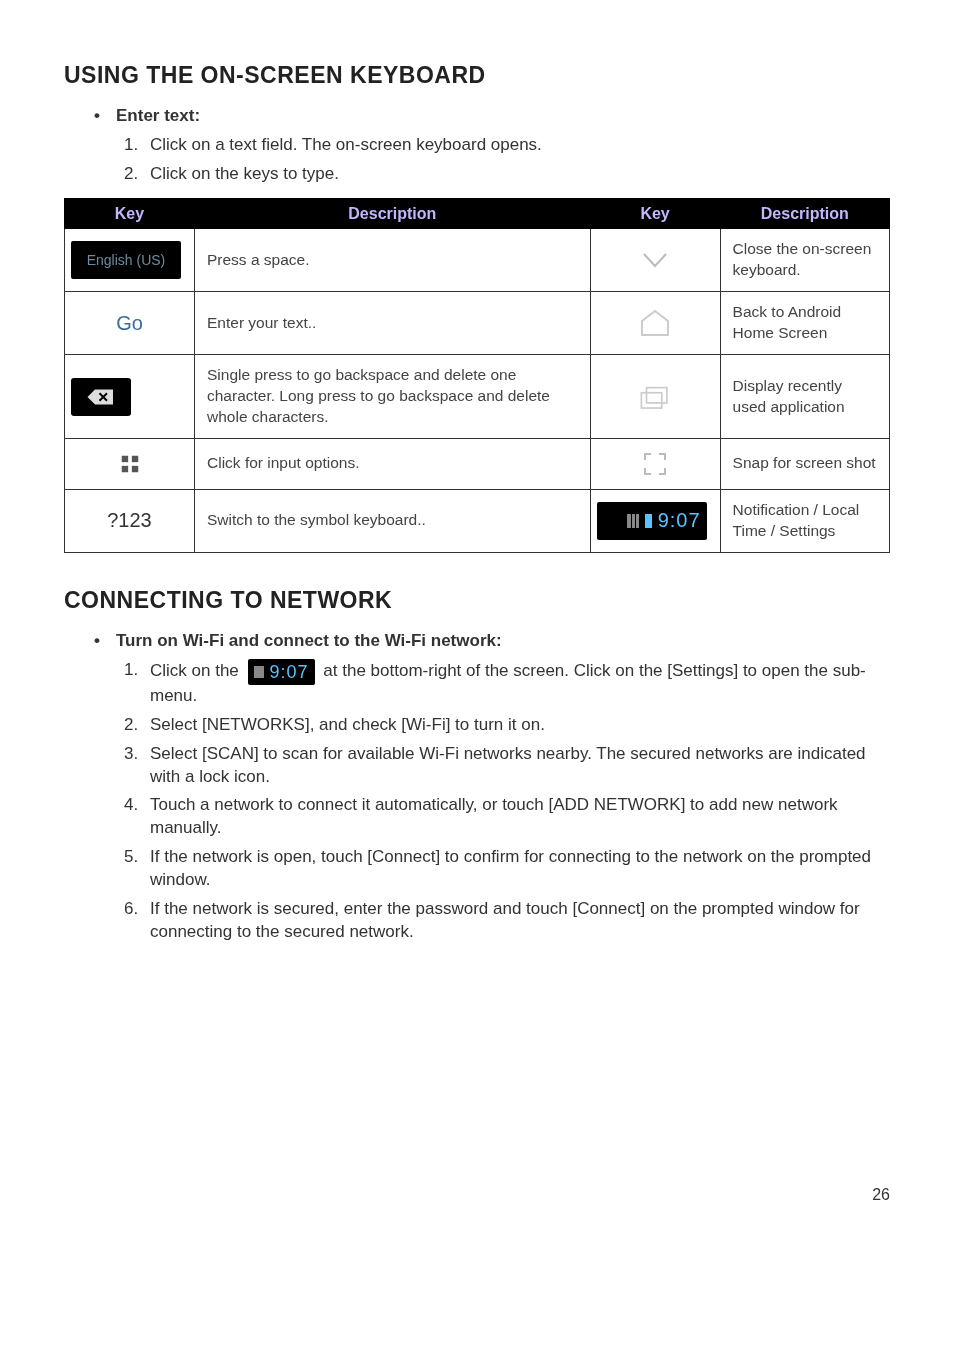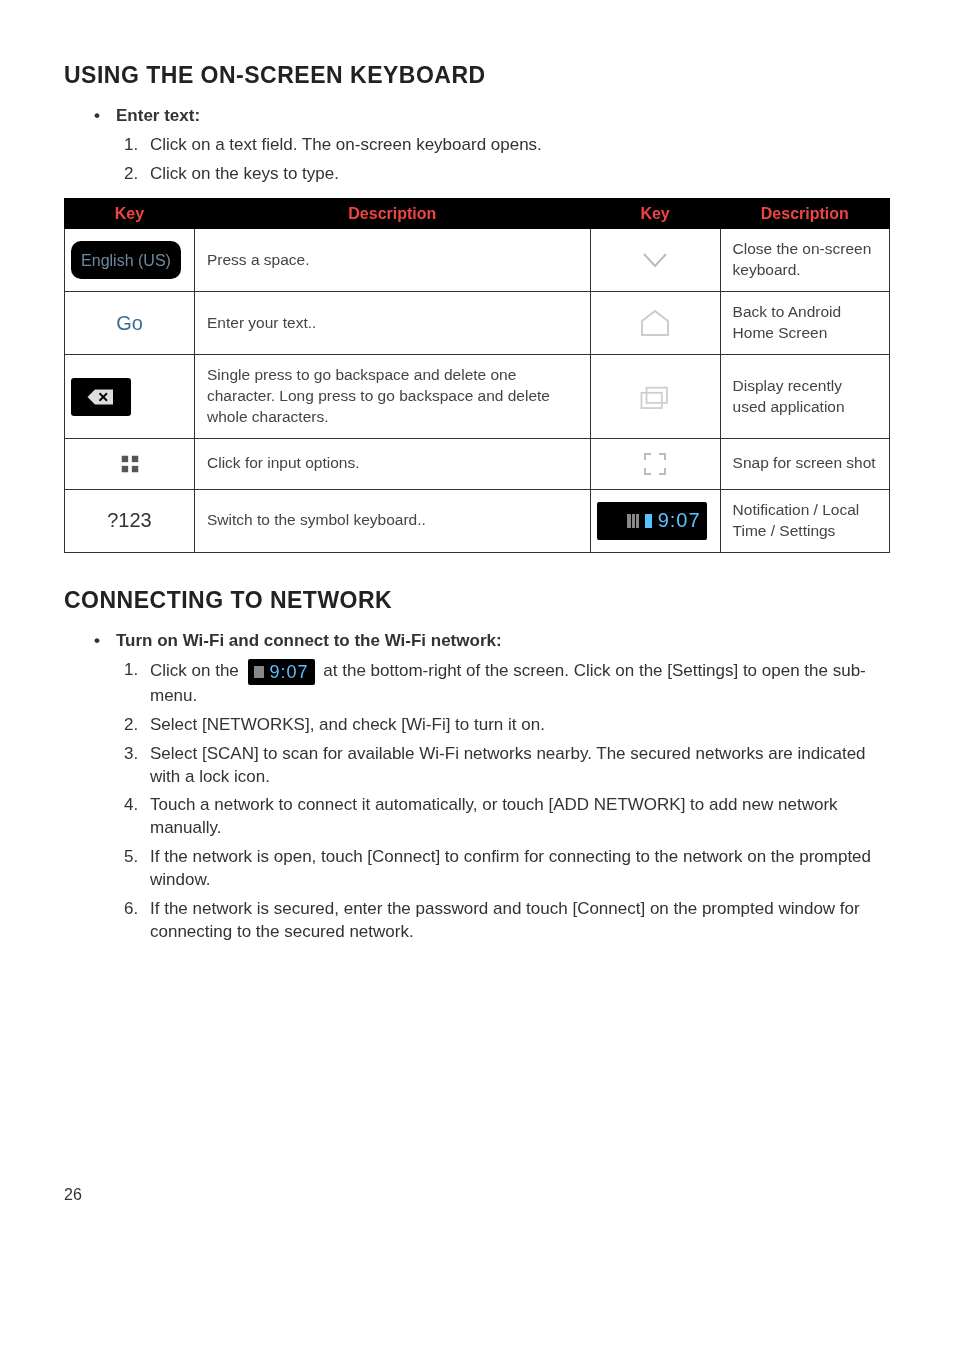--- a/index.html
+++ b/index.html
@@ -25,21 +25,21 @@
   ol li { position: relative; padding-left: 26px; margin-bottom: 6px; }
   ol li .num { position: absolute; left: 0; top: 0; }
   table {
     border-collapse: collapse;
     width: 100%;
     margin-top: 12px;
     margin-bottom: 32px;
   }
   th {
     background: #000;
-    color: #ef4444;
+    color: #c4b5fd;
     font-weight: 700;
     font-size: 16px;
     padding: 4px 9px;
     border: 1px solid #000;
   }
   td {
     border: 1px solid #333;
     padding: 10px 12px;
     vertical-align: middle;
     font-size: 15.5px;
@@ -58,22 +58,22 @@
     min-width: 60px;
     min-height: 38px;
   }
   
   .ic-shift {
     background: #000; width: 60px; height: 40px; border-radius: 3px;
     display:flex; align-items:center; justify-content:center;
   }
   .ic-shift svg { width: 26px; height: 26px; }
   .ic-english {
-    background: #000; width: 110px; height: 34px; border-radius: 10px;
-    color: #6d8aa0; font-size: 16px; display:flex; align-items:center; justify-content:center;
+    background: #000; width: 110px; height: 34px; border-radius: 2px;
+    color: #6d8aa0; font-size: 14px; display:flex; align-items:center; justify-content:center;
   }
   .ic-go {
     color: #3a6b9a; font-weight: 400; font-size: 20px;
   }
   .ic-bksp {
     background: #000; width: 50px; height: 36px; border-radius: 3px;
     display:flex; align-items:center; justify-content:center;
   }
   .ic-bksp svg { width: 30px; height: 22px; }
   .ic-options { color: #444; font-size: 22px; }
@@ -88,21 +88,21 @@
     border-radius:2px;
   }
   .ic-status .bars { width:12px; height:14px; margin-right:4px; display:inline-block; background:linear-gradient(to right, #888 0 33%, transparent 33% 40%, #888 40% 66%, transparent 66% 73%, #888 73% 100%); }
   .ic-status .batt { width:7px; height:14px; margin-right:6px; margin-left:2px; border:1px solid #58c3ff; border-top:3px solid #58c3ff; background:#58c3ff; display:inline-block; }
   .inline-status {
     display:inline-flex; align-items:center; vertical-align:middle;
     background:#000; color:#58c3ff; height:26px; padding:0 6px;
     font-size:18px; letter-spacing:1px; border-radius:2px; margin:0 4px;
   }
   .inline-status .bars { width:10px;height:12px;margin-right:6px;display:inline-block;background:linear-gradient(to top,#888 0 100%); }
-  .page-num { text-align:left; margin-top: 240px; font-size:16px; color:#333; }
+  .page-num { text-align:right; margin-top: 240px; font-size:16px; color:#333; }
 </style>
 </head>
 <body>
 
 <h2>USING THE ON-SCREEN KEYBOARD</h2>
 
 <div class="bullet-block">
   <div class="bullet-head">Enter text:</div>
   <ol>
     <li><span class="num">1.</span><span>Click on a text field. The on-screen keyboard opens.</span></li>

